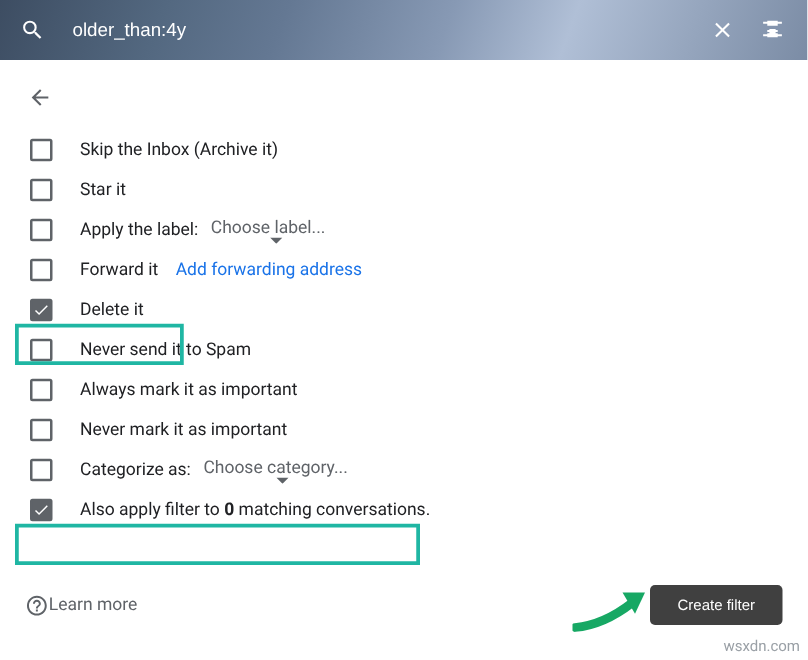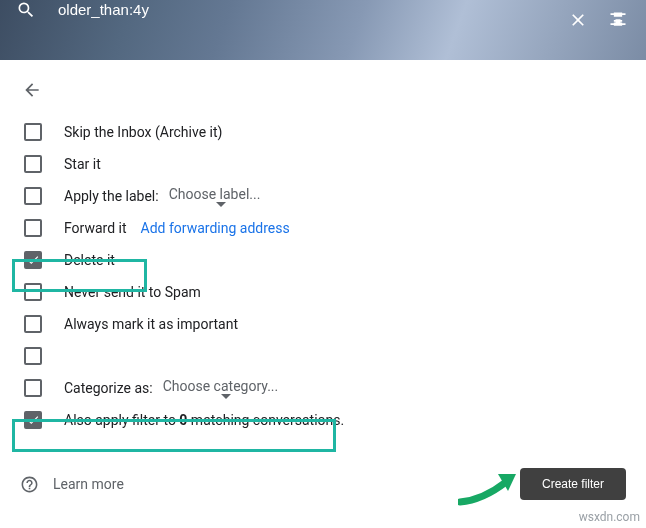--- a/index.html
+++ b/index.html
@@ -8,25 +8,25 @@
     font-family: 'Google Sans', Roboto, Arial, sans-serif;
     font-size: 14px;
     color: #202124;
     background: #fff;
     width: 646px;
     height: 528px;
     overflow: hidden;
     position: relative;
   }
   .search-bar {
-    height: 60px;
+    height: 48px;
     background: linear-gradient(to bottom, #50637a 0%, #5a6d86 40%, #6d7f99 60%, #8b9bb5 100%);
     background-image: linear-gradient(110deg, #3d4d62 0%, #536880 20%, #647893 35%, #8799b4 55%, #b0bfd6 70%, #7b8ca5 100%);
     display: flex;
-    align-items: flex-start;
+    align-items: center;
     padding: 0 8px 0 16px;
     color: #fff;
   }
   .search-bar .icon { fill: #fff; width: 20px; height: 20px; }
   .search-text {
     flex: 1;
     margin-left: 20px;
     font-size: 15px;
     color: #fff;
     background: transparent;
@@ -99,21 +99,21 @@
   .footer {
     position: absolute;
     bottom: 28px;
     left: 20px;
     right: 20px;
     display: flex;
     align-items: center;
     justify-content: space-between;
   }
   .learn {
-    display: flex; align-items: center; gap: 14px;
+    display: flex; align-items: center; 
     color: #5f6368; font-size: 14px; cursor: pointer;
   }
   .learn svg { fill: #5f6368; width: 19px; height: 19px; }
   .create-btn {
     background: #404040;
     color: #fff;
     font-size: 12px;
     font-weight: 500;
     border: none;
     border-radius: 4px;
@@ -207,20 +207,21 @@
     <span class="opt-label">Never send it to Spam</span>
   </div>
 
   <div class="option-row">
     <div class="chk"></div>
     <span class="opt-label">Always mark it as important</span>
   </div>
 
   <div class="option-row">
     <div class="chk"></div>
+    <span class="opt-label">Never mark it as important</span>
   </div>
 
   <div class="option-row">
     <div class="chk"></div>
     <span class="opt-label">Categorize as:</span>
     <span class="dd">
       <span>Choose category...</span>
       <svg class="caret" width="10" height="5" viewBox="0 0 10 5">
           <path d="M0 0l5 5 5-5z" fill="#5f6368"></path>
         </svg>

